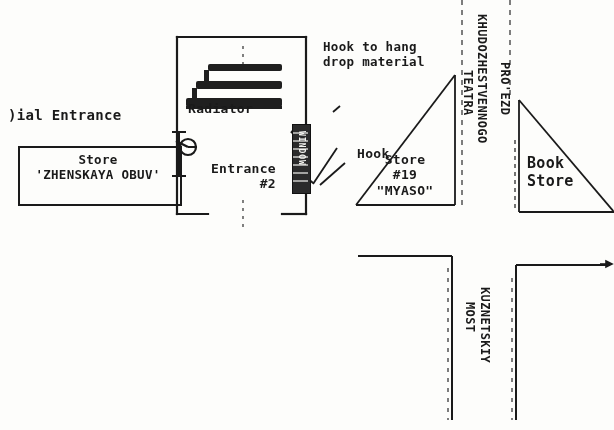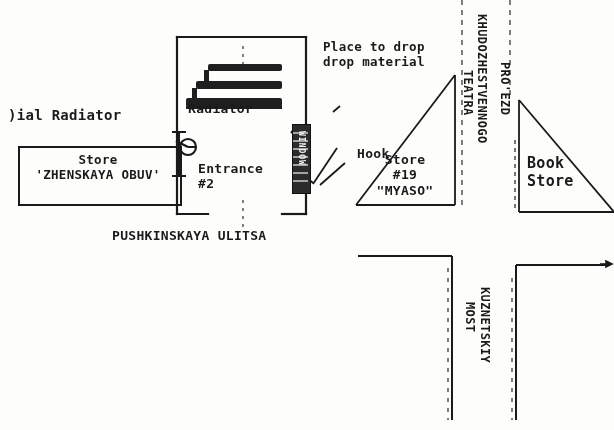--- a/index.html
+++ b/index.html
@@ -177,43 +177,42 @@
       <path d="M293,149 L308,149"></path>
         <path d="M293,157 L308,157"></path>
       <path d="M293,165 L308,165"></path>
         <path d="M293,173 L308,173"></path>
       <path d="M293,181 L308,181"></path>
     </g>
   </svg>
 
   <div class="store-box" style="left:18px; top:146px; width:160px; height:56px;"></div>
 
-  <div class="lbl" style="left:8px; top:107px; font-size:14px;">)ial Radiator</div>
+  <div class="lbl" style="left:8px; top:107px; font-size:14px;">)ial Entrance</div>
 
   <div class="lbl" style="left:22px; top:153px; width:152px; text-align:center; font-size:12.5px;">Store
 'ZHENSKAYA OBUV'</div>
 
   <div class="lbl" style="left:188px; top:101px; font-size:13px;">Radiator</div>
 
-  <div class="lbl" style="left:198px; top:161px; font-size:13px; text-align:left; width:78px;">Entrance
+  <div class="lbl" style="left:198px; top:161px; font-size:13px; text-align:right; width:78px;">Entrance
 #2</div>
 
-  <div class="lbl" style="left:323px; top:40px; font-size:12.5px;">Place to drop
+  <div class="lbl" style="left:323px; top:40px; font-size:12.5px;">Hook to hang
 drop material</div>
 
   <div class="lbl" style="left:357px; top:98px; font-size:13px;margin-top:48px;">Hook</div>
 
   <div class="lbl" style="left:367px; top:152px; font-size:13px; text-align:center; width:76px;">Store
 #19
 "MYASO"</div>
 
   <div class="lbl" style="left:527px; top:155px; font-size:15px;">Book
 Store</div>
 
-  <div class="lbl" style="left:112px; top:228px; font-size:13px;">PUSHKINSKAYA ULITSA</div>
 
   <div class="vert" style="left:489px; top:14px; font-size:12px; transform: rotate(90deg);">KHUDOZHESTVENNOGO</div>
 
   <div class="vert" style="left:475px; top:70px; font-size:12px; transform: rotate(90deg);">TEATRA</div>
 
   <div class="vert" style="left:512px; top:62px; font-size:12px; transform: rotate(90deg);">PRO'EZD</div>
 
   <div class="vert" style="left:492px; top:287px; font-size:12px; transform: rotate(90deg);">KUZNETSKIY</div>
 
   <div class="vert" style="left:477px; top:302px; font-size:12px; transform: rotate(90deg);">MOST</div>

